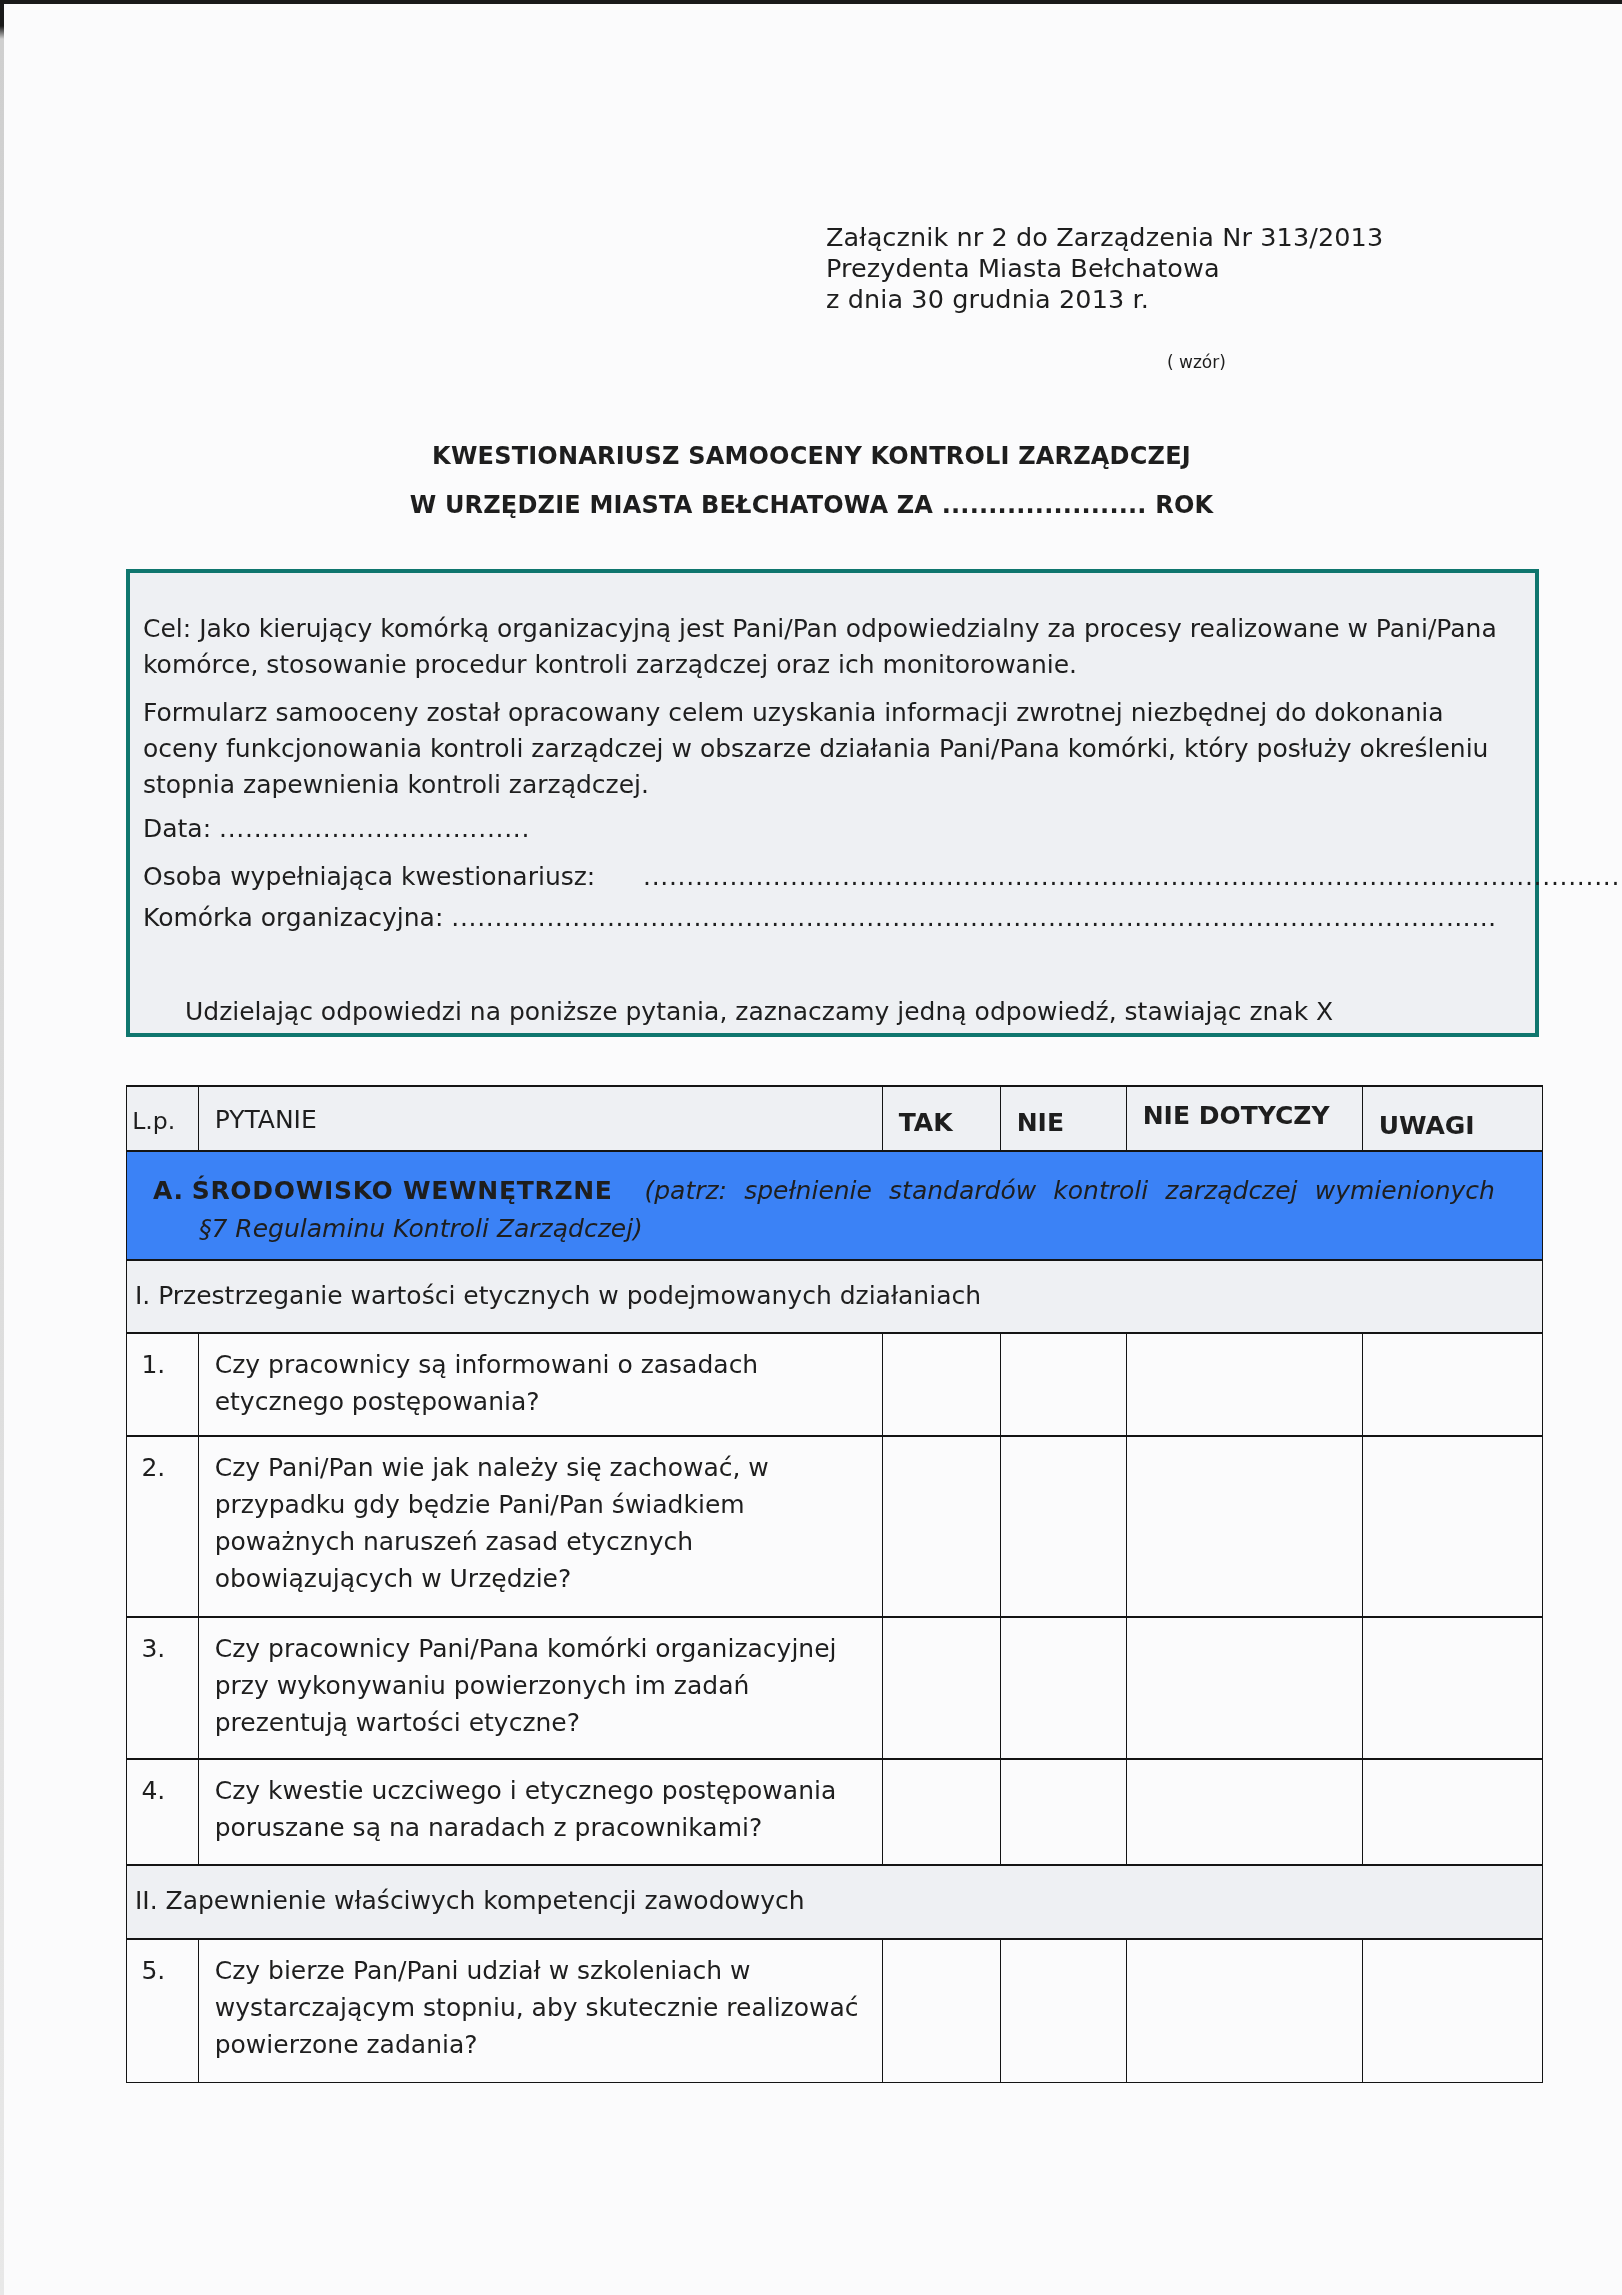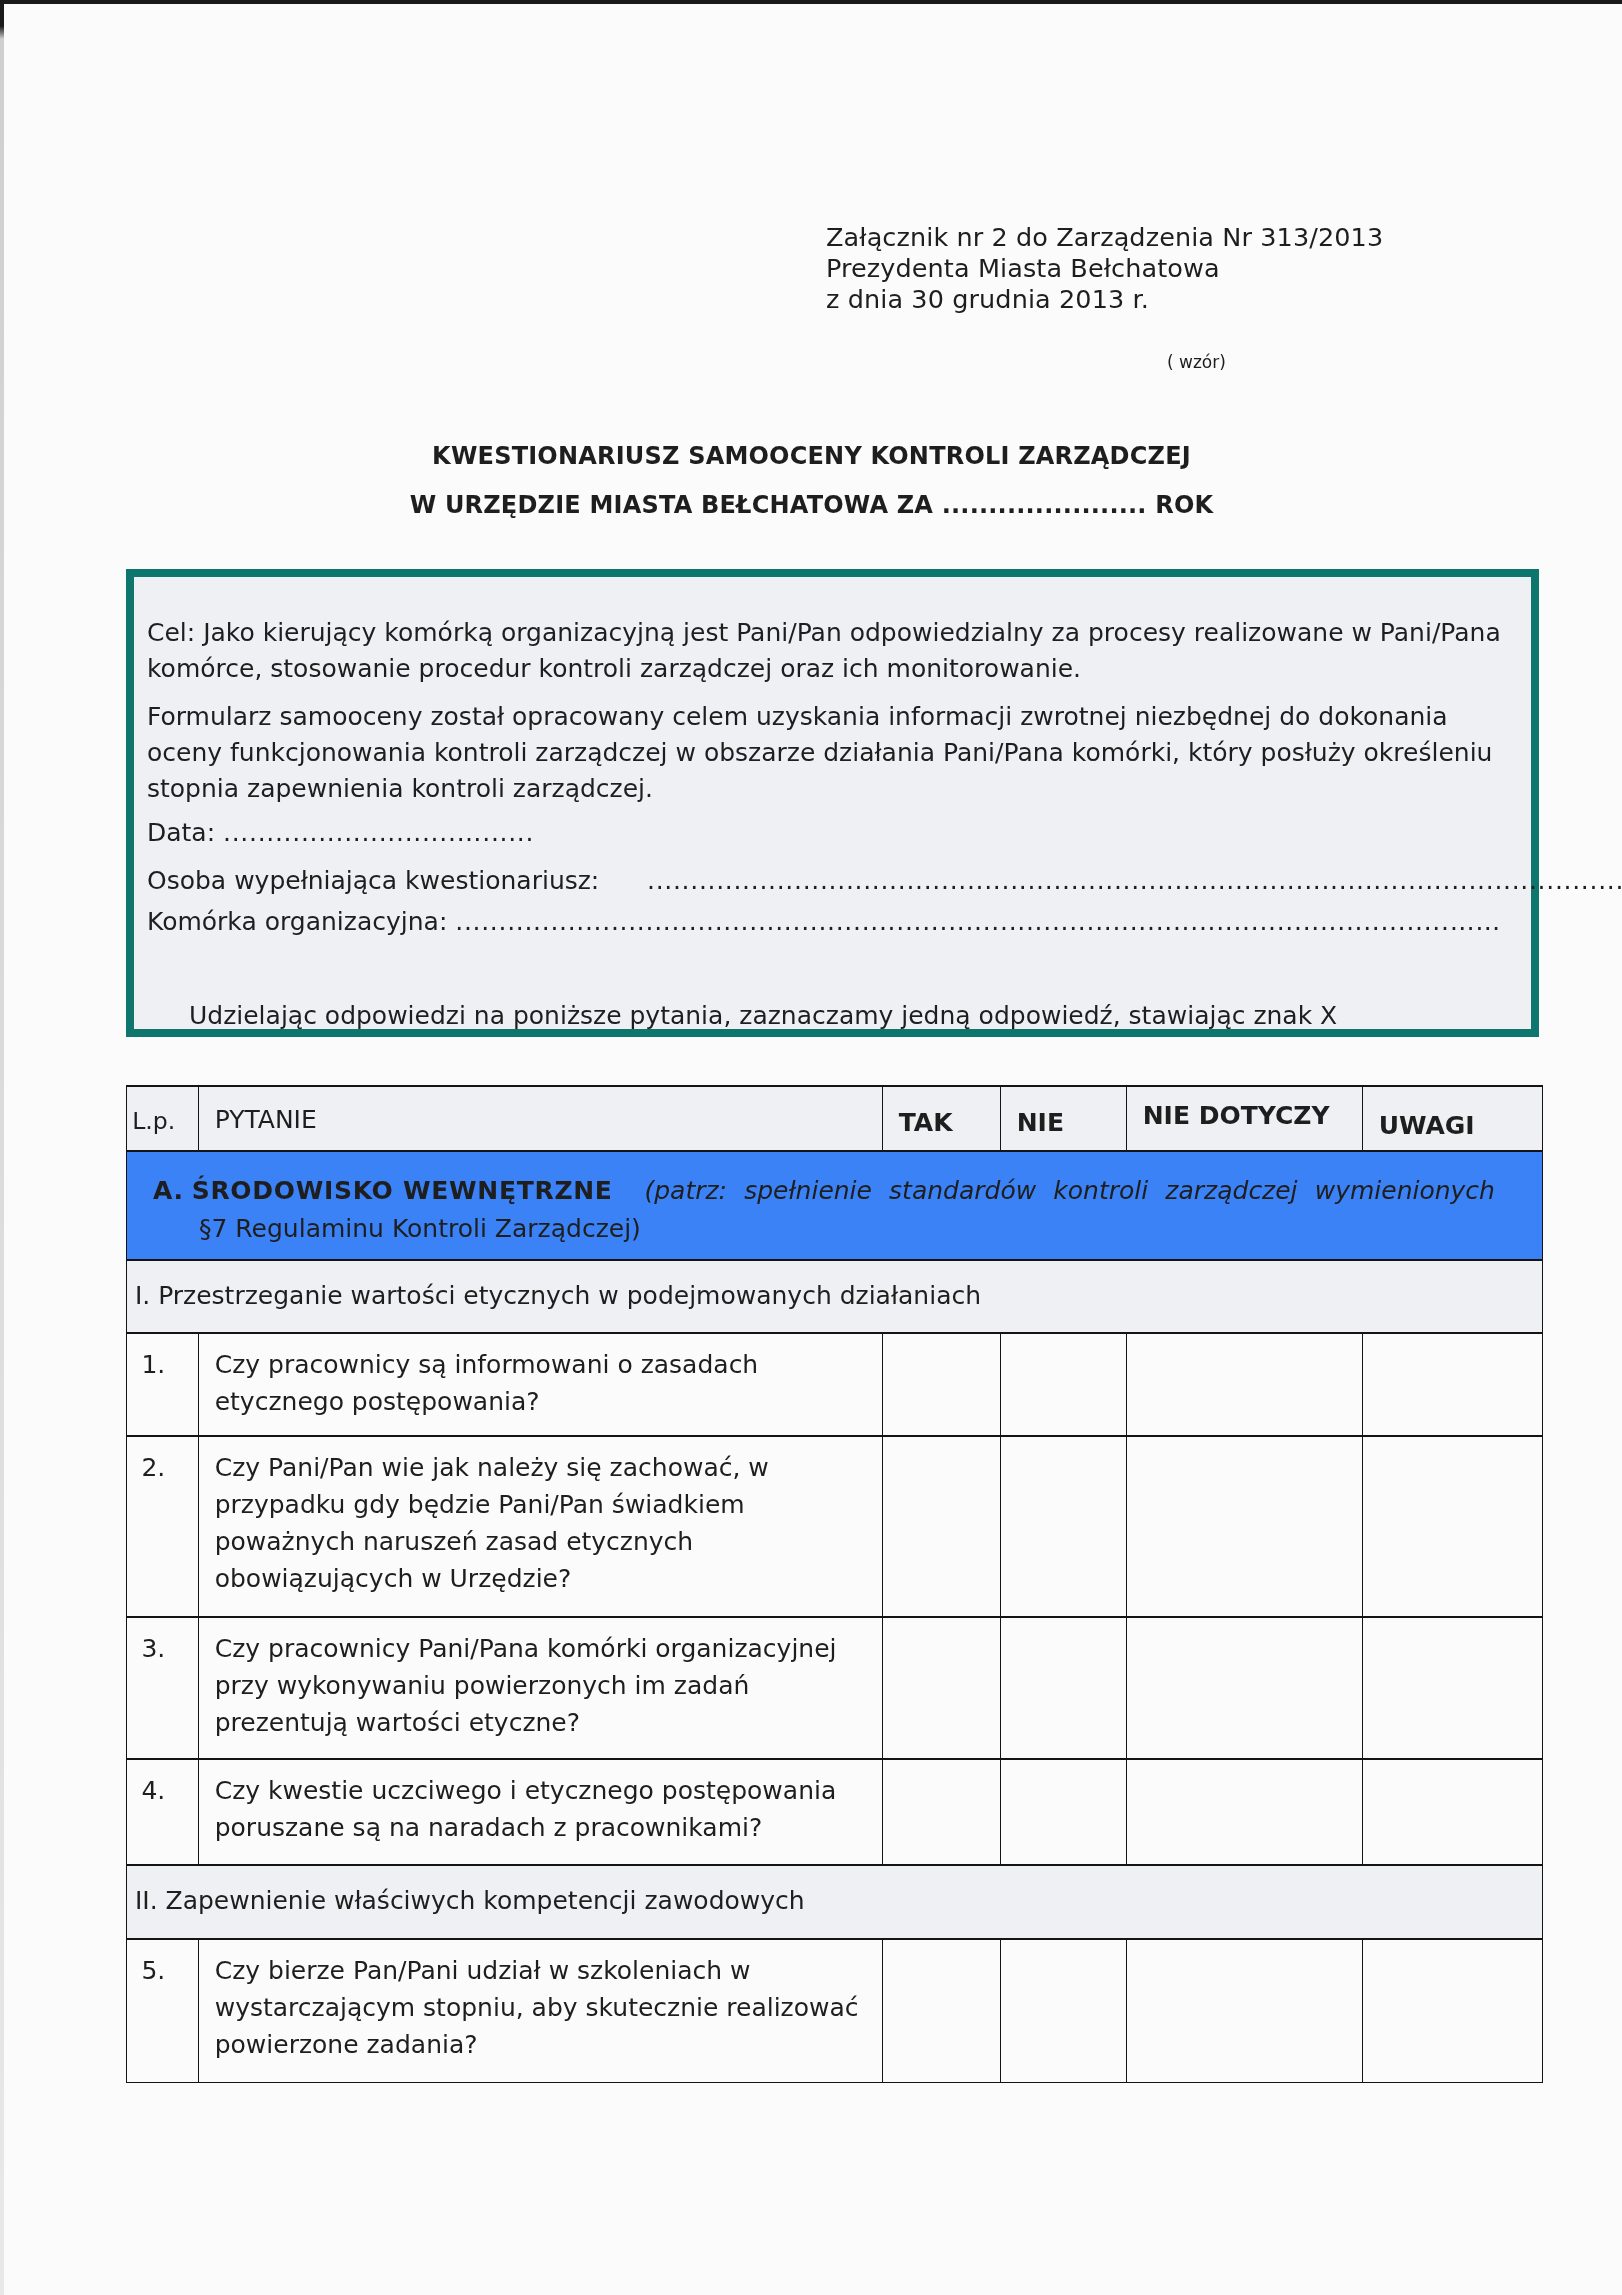--- a/index.html
+++ b/index.html
@@ -19,21 +19,21 @@
   .wzor { position: absolute; left: 1167px; top: 352px; font-size: 17px; }
   .title {
     position: absolute; left: 0; width: 1623px; text-align: center;
     font-weight: bold; font-size: 24px; letter-spacing: 0.2px;
   }
   .title.l1 { top: 442px; }
   .title.l2 { top: 491px; }
 
   .info-box {
     position: absolute; left: 126px; top: 569px; width: 1413px; height: 468px;
-    border: 8px solid #0f766e; background: #eef0f3; box-sizing: border-box;
+    border: 4px solid #0f766e; background: #eef0f3; box-sizing: border-box;
   }
   .info-box p { margin: 0; position: absolute; left: 13px; right: 26px; font-size: 25px; line-height: 36px; }
   .info-box .cel { top: 38px; }
   .info-box .form { top: 122px; }
   .field { position: absolute; left: 13px; font-size: 25px; white-space: nowrap; }
   .field .dots { letter-spacing: 0.7px; }
   .field.data { top: 241px; }
   .field.osoba { top: 289px; }
   .field.osoba .dots { position: absolute; left: 500px; }
   .field.komorka { top: 330px; }
@@ -62,21 +62,21 @@
   .hdr .c-tak .cell, .hdr .c-nie .cell, .hdr .c-nd .cell, .hdr .c-uw .cell { font-weight: bold; font-size: 25px; padding-top: 21px; padding-left: 15.7px; }
   .hdr .c-nd .cell { padding-top: 14.4px; }
   .hdr .c-uw .cell { padding-top: 23.6px; }
   .hdr .c-lp .cell { padding-left: 5.2px; padding-top: 19.6px; font-size: 23.6px; }
   .hdr .c-q .cell { padding-left: 15.7px; }
 
   .sec-a td { height: 109px; background: #3b82f6; font-size: 25px; }
   .sec-a .wrap { padding: 19.6px 13px 0 26px; line-height: 38px; }
   .sec-a .bold { font-weight: bold; letter-spacing: 0.7px; }
   .sec-a .ital { font-style: italic; word-spacing: 9.2px; }
-  .sec-a .indent { padding-left: 46px; }
+  .sec-a .indent { padding-left: 46px; font-style: italic; }
 
   .sec td { background: #eef0f3; font-size: 25px; font-weight: bold; }
   .sec .wrap { padding: 19.6px 6.5px 0 7.9px; }
   .sec-1 td { height: 73px; margin-top: 8px; }
   .sec-2 td { height: 74px; }
 
   .q td { background: #fbfbfc; font-size: 25px; line-height: 37px; }
   .q .num { padding: 11.8px 0 0 14.4px; }
   .q .txt { padding: 11.8px 6.5px 0 15.7px; }
   .r1 td { height: 103px; }

